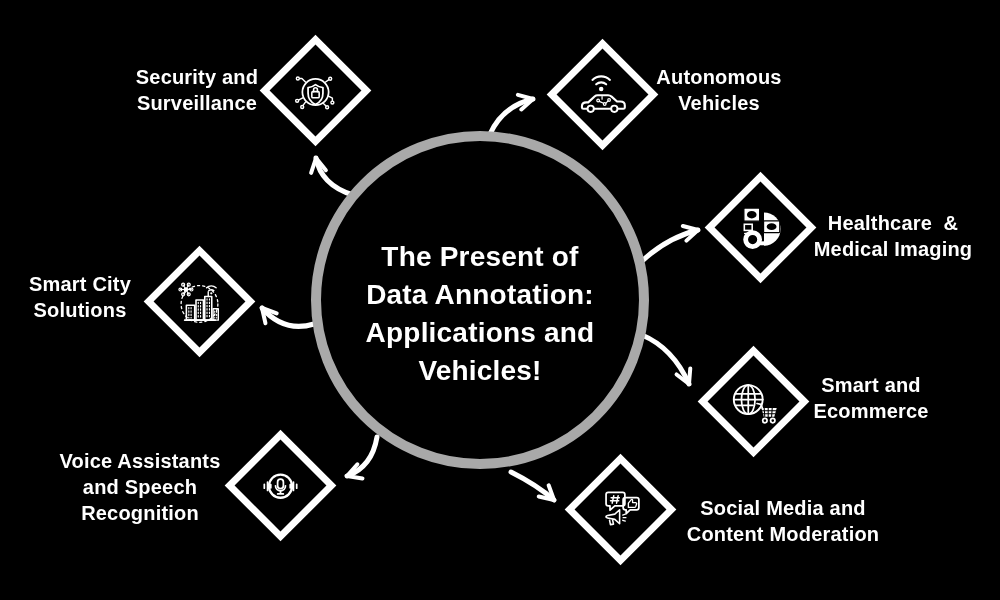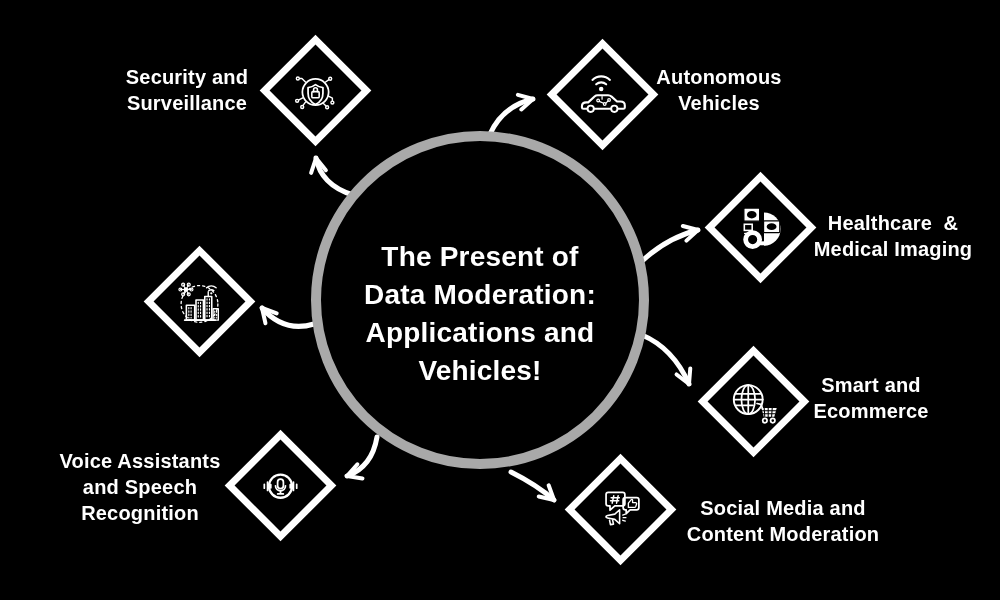--- a/index.html
+++ b/index.html
@@ -37,21 +37,21 @@
   .d-healthcare{left:720.5px;top:187.5px}
   .d-retail{left:713.5px;top:361.5px}
   .d-social{left:580.5px;top:469.5px}
   .d-voice{left:240.5px;top:445.5px}
   .d-smartcity{left:159.5px;top:261.5px}
   
   .label{
     position:absolute;color:var(--fg);font-weight:700;font-size:20px;
     line-height:26px;text-align:center;letter-spacing:.2px;
   }
-  .l-security{left:92px;top:64px;width:190px}
+  .l-security{left:102px;top:64px;width:190px}
   .l-autonomous{left:624px;top:64px;width:190px}
   .l-healthcare{left:788px;top:210px;width:210px}
   .l-retail{left:776px;top:372px;width:190px}
   .l-social{left:668px;top:495px;width:230px}
   .l-voice{left:40px;top:448px;width:200px}
   .l-smartcity{left:0px;top:271px;width:160px}
   
   #arrows{position:absolute;left:0;top:0;width:1000px;height:600px;pointer-events:none;}
 </style>
 </head>
@@ -72,21 +72,21 @@
       <path d="M 642 335 Q 673 348 689 384" marker-end="url(#ah)"></path>
       <path d="M 511 472 Q 537 485 554 500" marker-end="url(#ah)"></path>
       <path d="M 377 437 Q 372 467 347 476" marker-end="url(#ah)"></path>
       <path d="M 314 324 Q 284 333 262 308" marker-end="url(#ah)"></path>
     </g>
   </svg>
 
   <div class="center-circle">
     <div class="center-text">
       <div>The Present of</div>
-      <div>Data Moderation:</div>
+      <div>Data Annotation:</div>
       <div>Applications and</div>
       <div>Vehicles!</div>
     </div>
   </div>
 
   <div class="diamond d-security">
     <span class="icon">
       <svg viewBox="0 0 64 64" fill="none" stroke="currentColor" stroke-linecap="round" stroke-linejoin="round">
         <circle cx="32" cy="33" r="15" stroke-width="2"></circle>
         <path d="M32 24.5c2.8 2.2 5.6 3.2 8.5 3.3v6.5c0 6.8-3.6 10.6-8.5 12.9c-4.9-2.3-8.5-6.1-8.5-12.9v-6.5c2.9-.1 5.7-1.1 8.5-3.3z" stroke-width="2"></path>
@@ -229,14 +229,18 @@
   </div>
   <div class="label l-social">
     <div>Social Media and</div>
     <div>Content Moderation</div>
   </div>
   <div class="label l-voice">
     <div>Voice Assistants</div>
     <div>and Speech</div>
     <div>Recognition</div>
   </div>
+  <div class="label l-smartcity">
+    <div>Smart City</div>
+    <div>Solutions</div>
+  </div>
 
 </div>
 
 </body></html>

